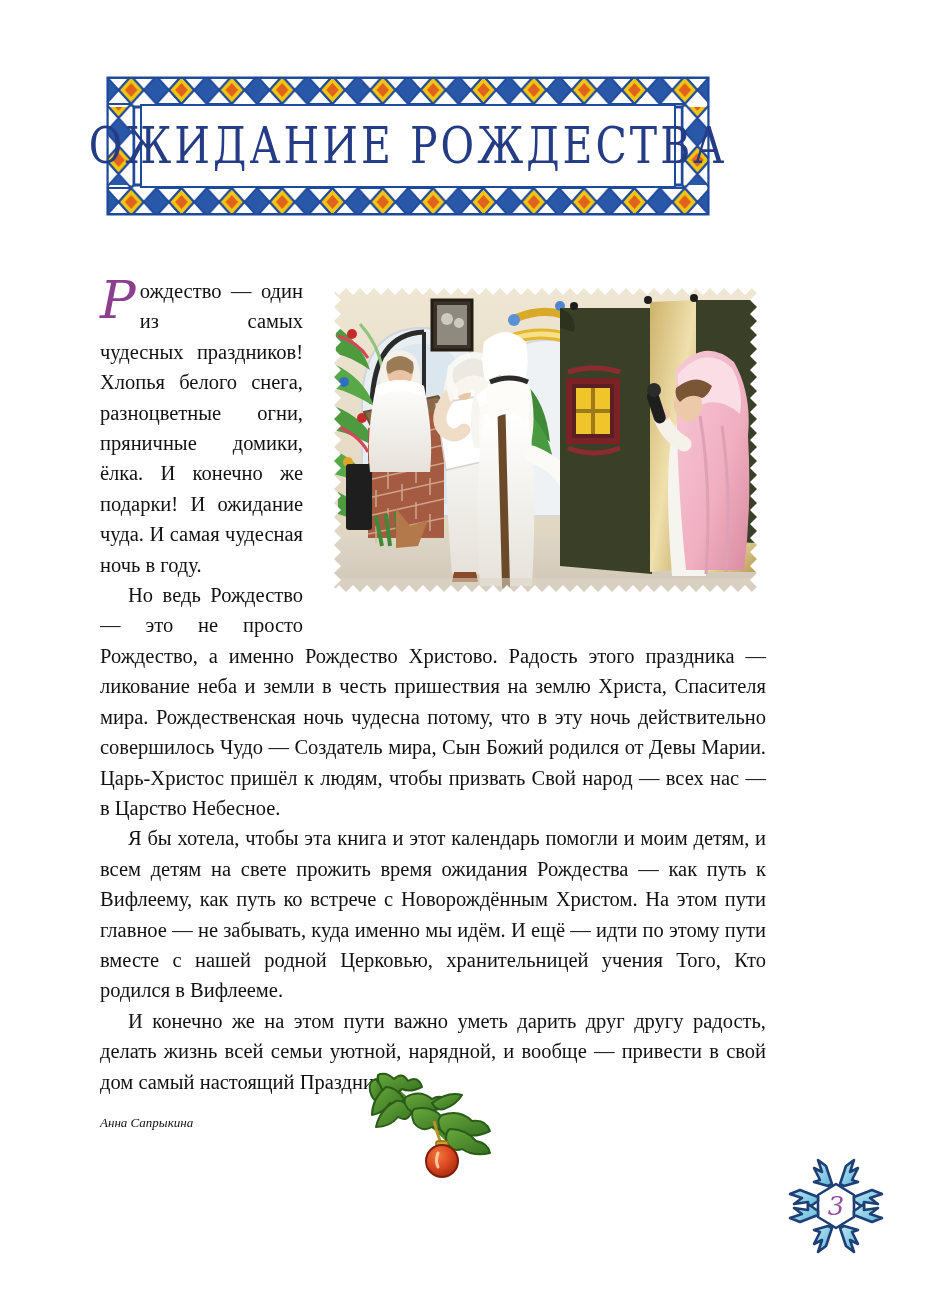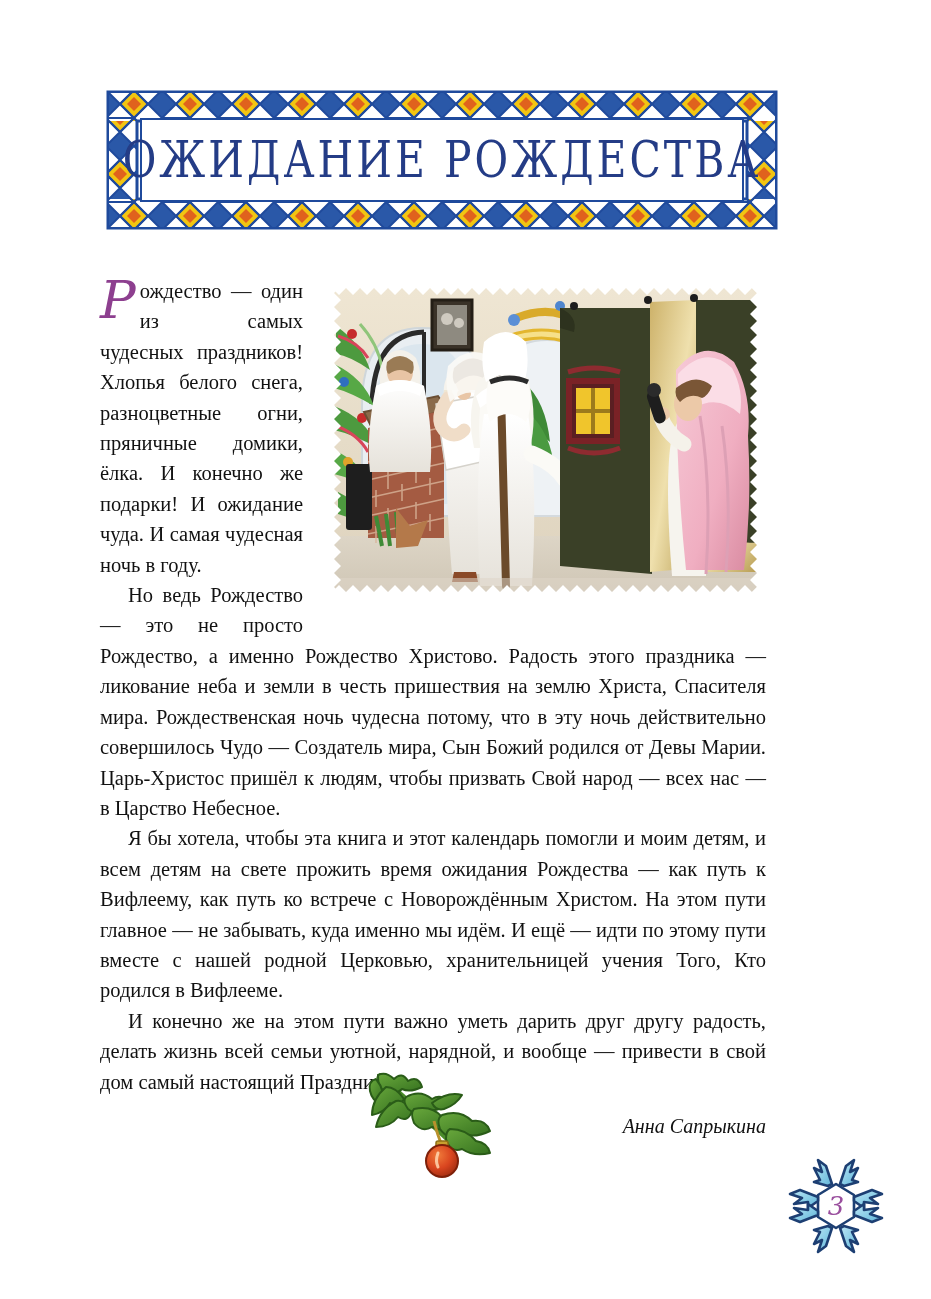--- a/index.html
+++ b/index.html
@@ -14,22 +14,22 @@
     position: relative;
     overflow: hidden;
     font-family: "Liberation Serif", "DejaVu Serif", serif;
     color: #111111;
   }
 
   
   .title-banner {
     position: absolute;
     left: 106px;
-    top: 90px;
-    width: 672px;
+    top: 76px;
+    width: 604px;
     height: 140px;
     box-sizing: border-box;
   }
   .title-banner svg {
     position: absolute;
     left: 0;
     top: 0;
     width: 100%;
     height: 100%;
     display: block;
@@ -113,23 +113,22 @@
     font-family: "DejaVu Serif", "Liberation Serif", serif;
     font-size: 53px;
     line-height: 44px;
     color: #8d3f8f;
     padding: 2px 4px 0 0;
     font-style: italic;
     font-weight: 400;
   }
   .signature {
     margin: 18px 0 0 0;
-    text-align: right;
     font-style: italic;
-    font-size: 20px;
+    font-size: 13px;
     clear: both;
   }
 
   
   .branch {
     position: absolute;
     left: 362px;
     top: 1053px;
     width: 140px;
     height: 125px;

